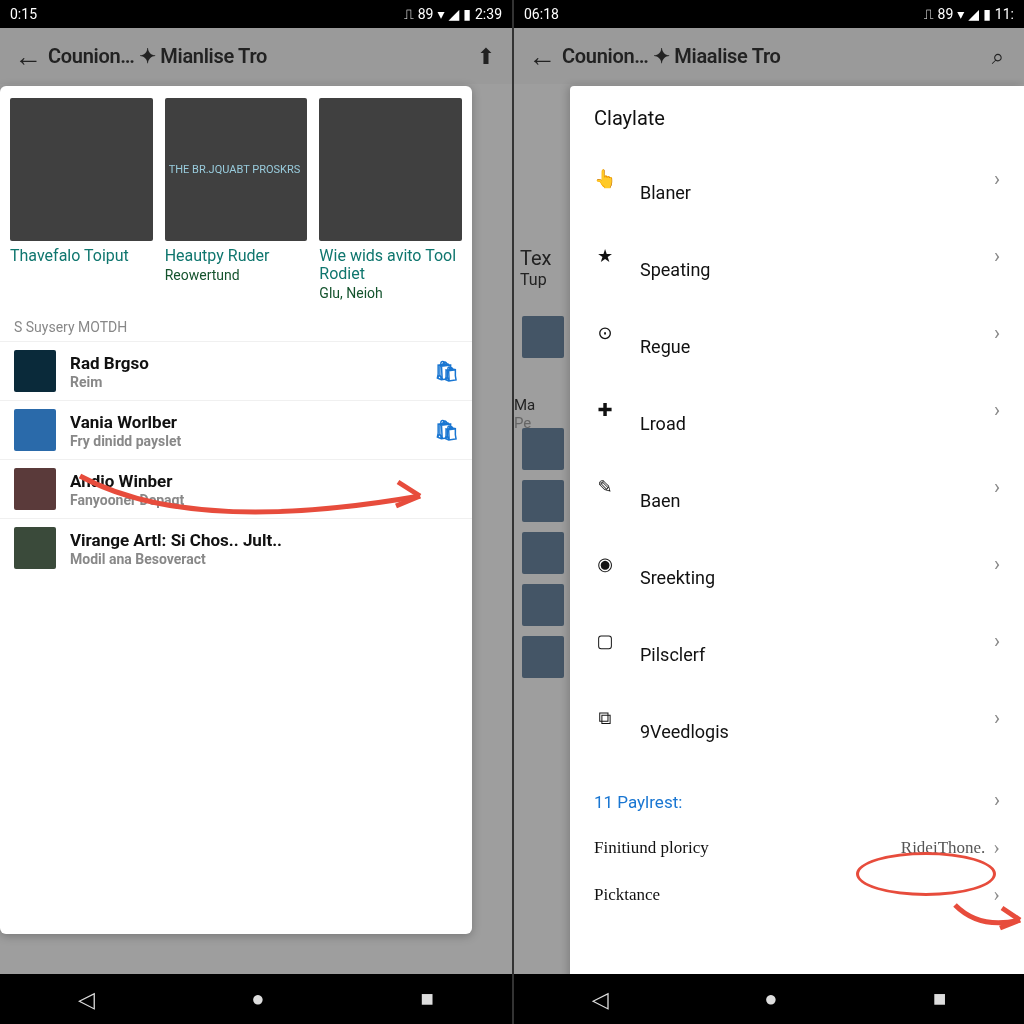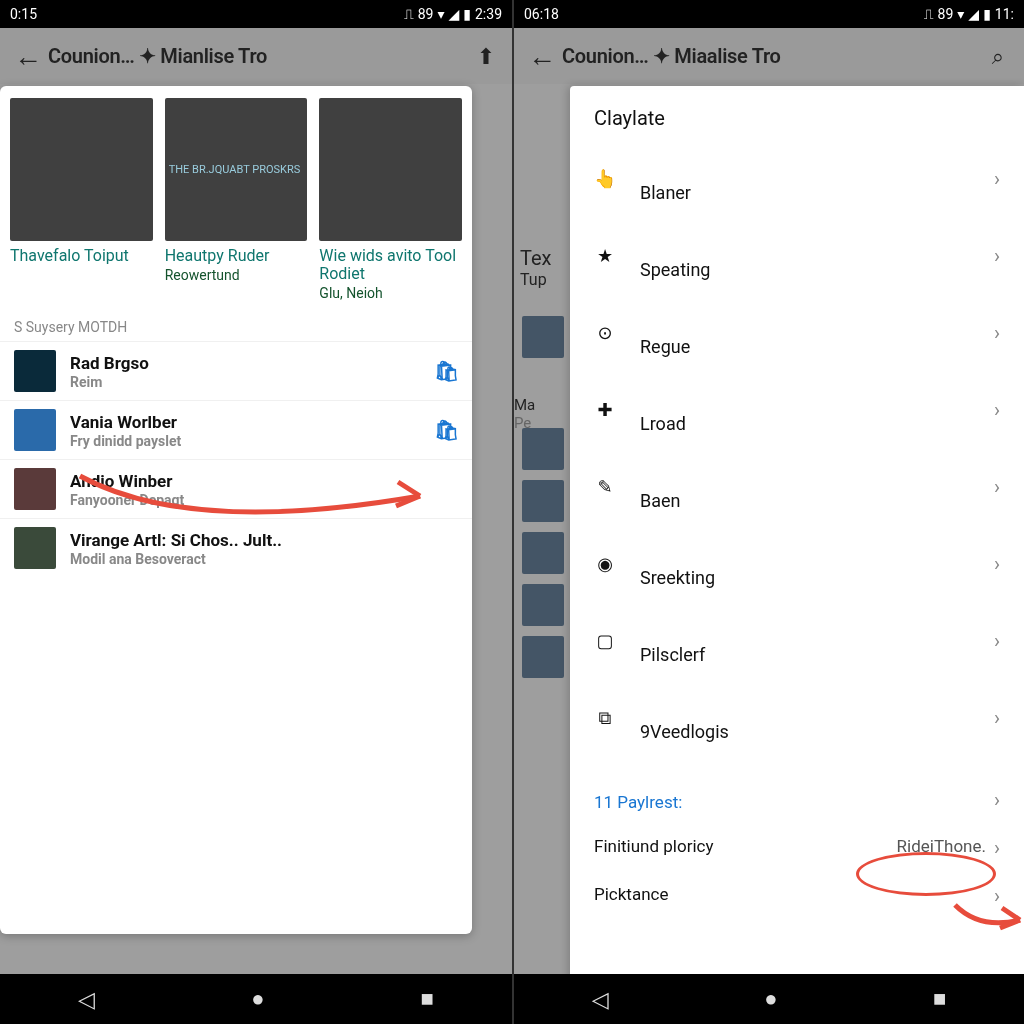--- a/index.html
+++ b/index.html
@@ -119,21 +119,21 @@
     gap: 24px;
     font-size: 18px;
     color: #111;
   }
   .menu-item .mi-icon { width: 22px; text-align: center; font-size: 18px; color: #111;}
   .menu-item .mi-label { flex: 1; margin-top: 28px; }
   .menu-item .mi-chev { color: #888; font-size: 20px; }
   .menu-sep { height: 20px; }
   .menu-link { color: #1976d2; font-size: 17px; padding: 12px 24px; display:flex; align-items:flex-end; }
   .menu-link .mi-chev { margin-left:auto; color:#888; font-size:20px;}
-  .menu-setting { display:flex; align-items:flex-start; padding: 12px 24px; font-size: 17px; color:#111;}
+  .menu-setting { display:flex; align-items:center; padding: 12px 24px; font-size: 17px; color:#111;font-family:Liberation Serif, serif;}
   .menu-setting .val { color:#555; margin-left:auto; margin-right: 8px; position: relative;}
   .menu-setting .mi-chev { color:#888; font-size:20px;}
   .left-strip {
     position:absolute; top:58px; bottom:0; left:0; width:56px;
     display:flex; flex-direction:column; gap:10px; padding-top:230px;
   }
   .strip-item { width: 42px; height: 42px; background:#456; margin-left:8px; border-radius:2px;}
 
   
   .navbar {

